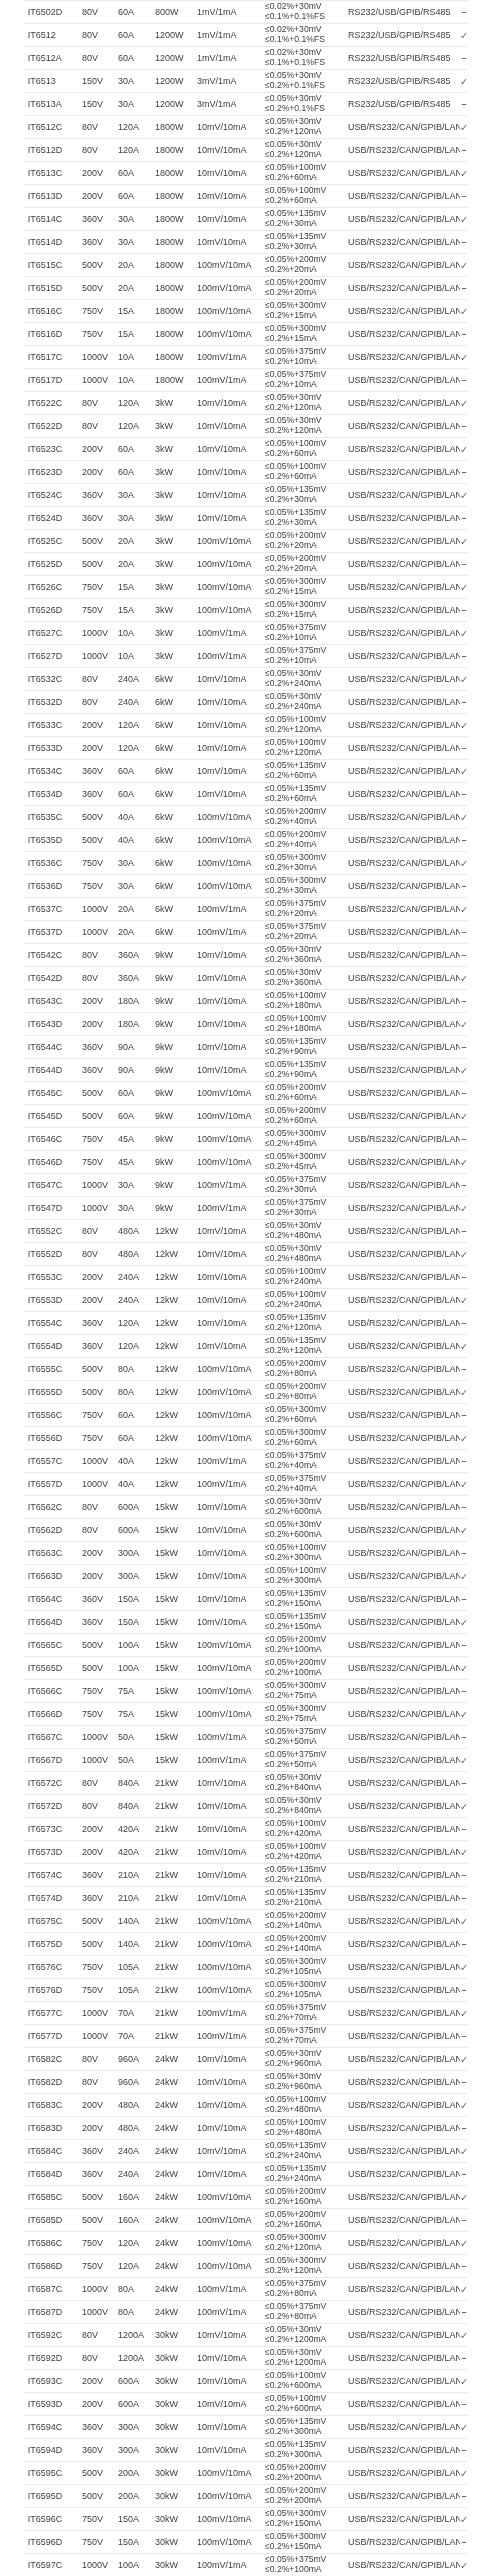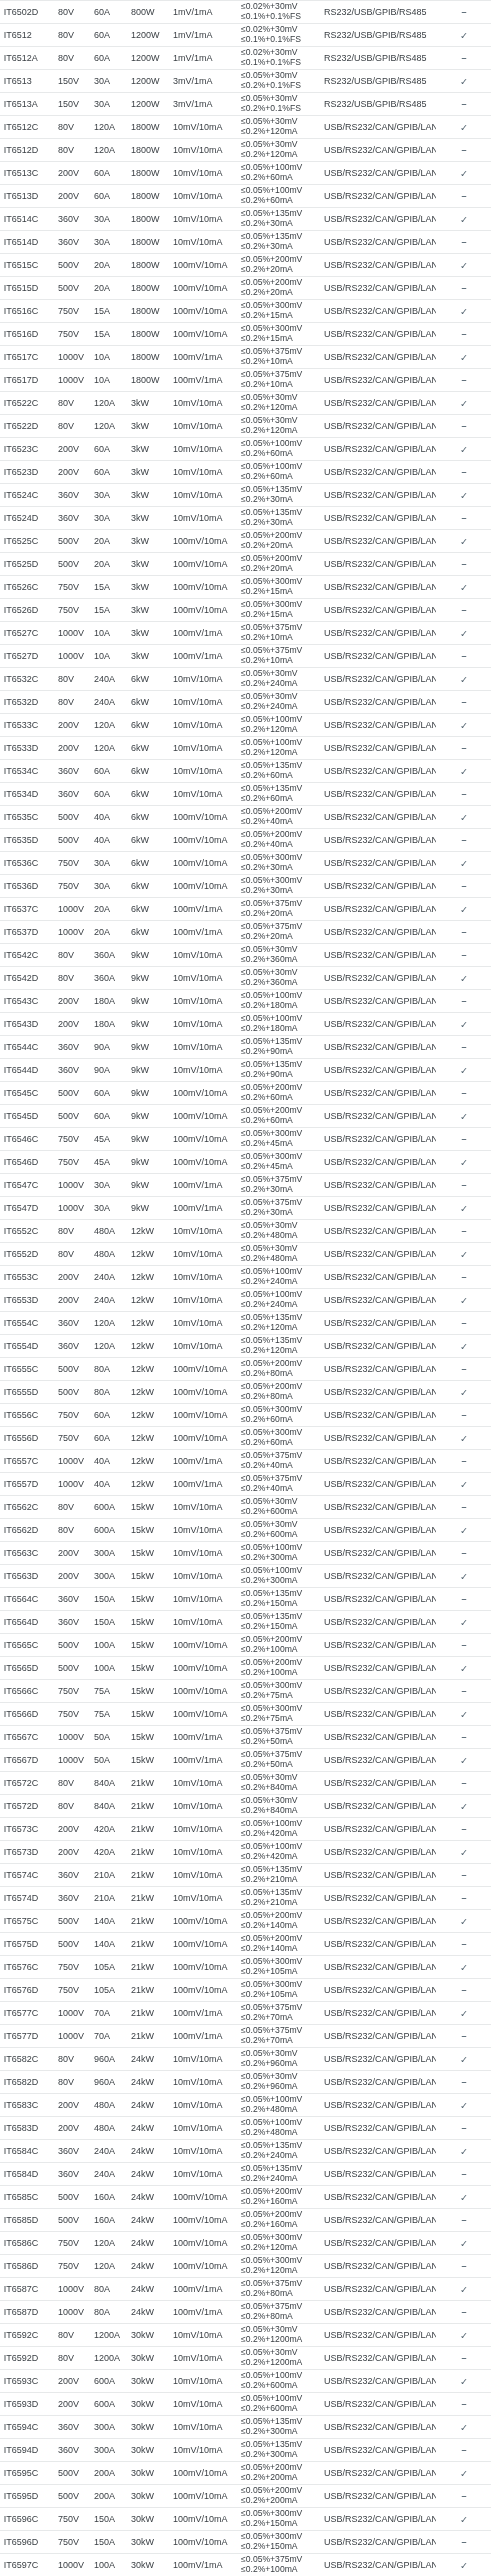--- a/index.html
+++ b/index.html
@@ -4,21 +4,21 @@
 <style>
   html,body{margin:0;padding:0;}
   body{
     width:492px;
     min-height:2576px;
     background:#ffffff;
     font-family:"Liberation Sans","DejaVu Sans",sans-serif;
     color:#3b4045;
   }
   .spec-table{
-    margin:0 0;
+    margin:0 24px;
     border-top:0.7px solid #e7e9ea;
   }
   .row{
     display:flex;
     align-items:center;
     height:22px;
     border-bottom:0.7px solid #e7e9ea;
     font-size:9px;
     white-space:nowrap;
   }

